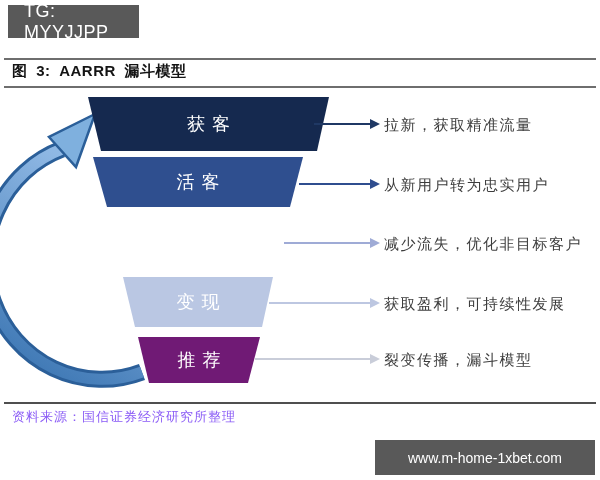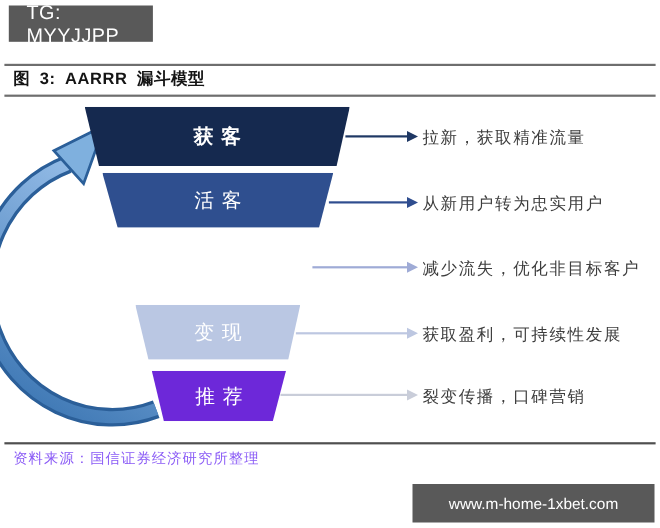--- a/index.html
+++ b/index.html
@@ -37,22 +37,22 @@
     font-family: "Liberation Serif", "DejaVu Serif", serif;
     letter-spacing: 1px;
   }
 
   
   .trap {
     position: absolute; color: #fff; text-align: center;
     font-family: "Liberation Serif", "DejaVu Serif", serif;
     font-size: 18px; letter-spacing: 7px; text-indent: 7px;
   }
-  .trap-1 { left: 77px;  top: 97px;  width: 241px; height: 54px; line-height: 54px;
-            clip-path: polygon(0 0, 100% 0, calc(100% - 12px) 100%, 13px 100%); font-weight: bold; }
+  .trap-1 { left: 88px;  top: 97px;  width: 241px; height: 54px; line-height: 54px;
+            clip-path: polygon(0 0, 100% 0, calc(100% - 12px) 100%, 13px 100%); }
   .trap-2 { left: 93px;  top: 157px; width: 210px; height: 50px; line-height: 50px;
             clip-path: polygon(0 0, 100% 0, calc(100% - 13px) 100%, 14px 100%); }
   .trap-3 { left: 108px; top: 217px; width: 180px; height: 51px; line-height: 51px;
             clip-path: polygon(0 0, 100% 0, calc(100% - 12px) 100%, 13px 100%); }
   .trap-4 { left: 123px; top: 277px; width: 150px; height: 50px; line-height: 50px;
             clip-path: polygon(0 0, 100% 0, calc(100% - 11px) 100%, 12px 100%); }
   .trap-5 { left: 138px; top: 337px; width: 122px; height: 46px; line-height: 46px;
             clip-path: polygon(0 0, 100% 0, calc(100% - 12px) 100%, 11px 100%); }
 
   
@@ -105,21 +105,21 @@
       </linearGradient>
     </defs>
     <path d="M 142 277 A 113 116 0 0 1 62 54" fill="none" stroke="#2b5f99" stroke-width="17"></path>
     <path d="M 142 277 A 113 116 0 0 1 62 54" fill="none" stroke="url(#cycGrad)" stroke-width="11"></path>
     <polygon points="95,19 49,42 76,72" fill="#7fb0de" stroke="#2b5f99" stroke-width="2.5"></polygon>
   </svg>
 
   <div class="trap trap-1" style="background-color: rgb(21, 41, 79);">获客</div>
   <div class="trap trap-2" style="background-color: rgb(47, 79, 143);">活客</div>
   <div class="trap trap-4" style="background-color: rgb(186, 199, 227);">变现</div>
-  <div class="trap trap-5" style="background-color: #6d28d9;">推荐</div>
+  <div class="trap trap-5" style="background-color: #701a75;">推荐</div>
 
   <div class="l1">
     <div class="conn-line" style="background-color: rgb(31, 56, 100);"></div>
     <div class="conn-head" style="border-left-color: rgb(31, 56, 100);"></div>
     <div class="desc">拉新，获取精准流量</div>
   </div>
   <div class="l2">
     <div class="conn-line" style="background-color: rgb(47, 77, 143);"></div>
     <div class="conn-head" style="border-left-color: rgb(47, 77, 143);"></div>
     <div class="desc">从新用户转为忠实用户</div>
@@ -130,21 +130,21 @@
     <div class="desc">减少流失，优化非目标客户</div>
   </div>
   <div class="l4">
     <div class="conn-line" style="background-color: rgb(189, 199, 225);"></div>
     <div class="conn-head" style="border-left-color: rgb(189, 199, 225);"></div>
     <div class="desc">获取盈利，可持续性发展</div>
   </div>
   <div class="l5">
     <div class="conn-line" style="background-color: rgb(201, 205, 217);"></div>
     <div class="conn-head" style="border-left-color: rgb(201, 205, 217);"></div>
-    <div class="desc">裂变传播，口碑营销</div>
+    <div class="desc">裂变传播，漏斗模型</div>
   </div>
 
   <div class="rule rule-3"></div>
   <div class="fig-source">资料来源：国信证券经济研究所整理</div>
 
   <div class="badge badge-br">www.m-home-1xbet.com</div>
 
 </div>
 
 </body></html>

